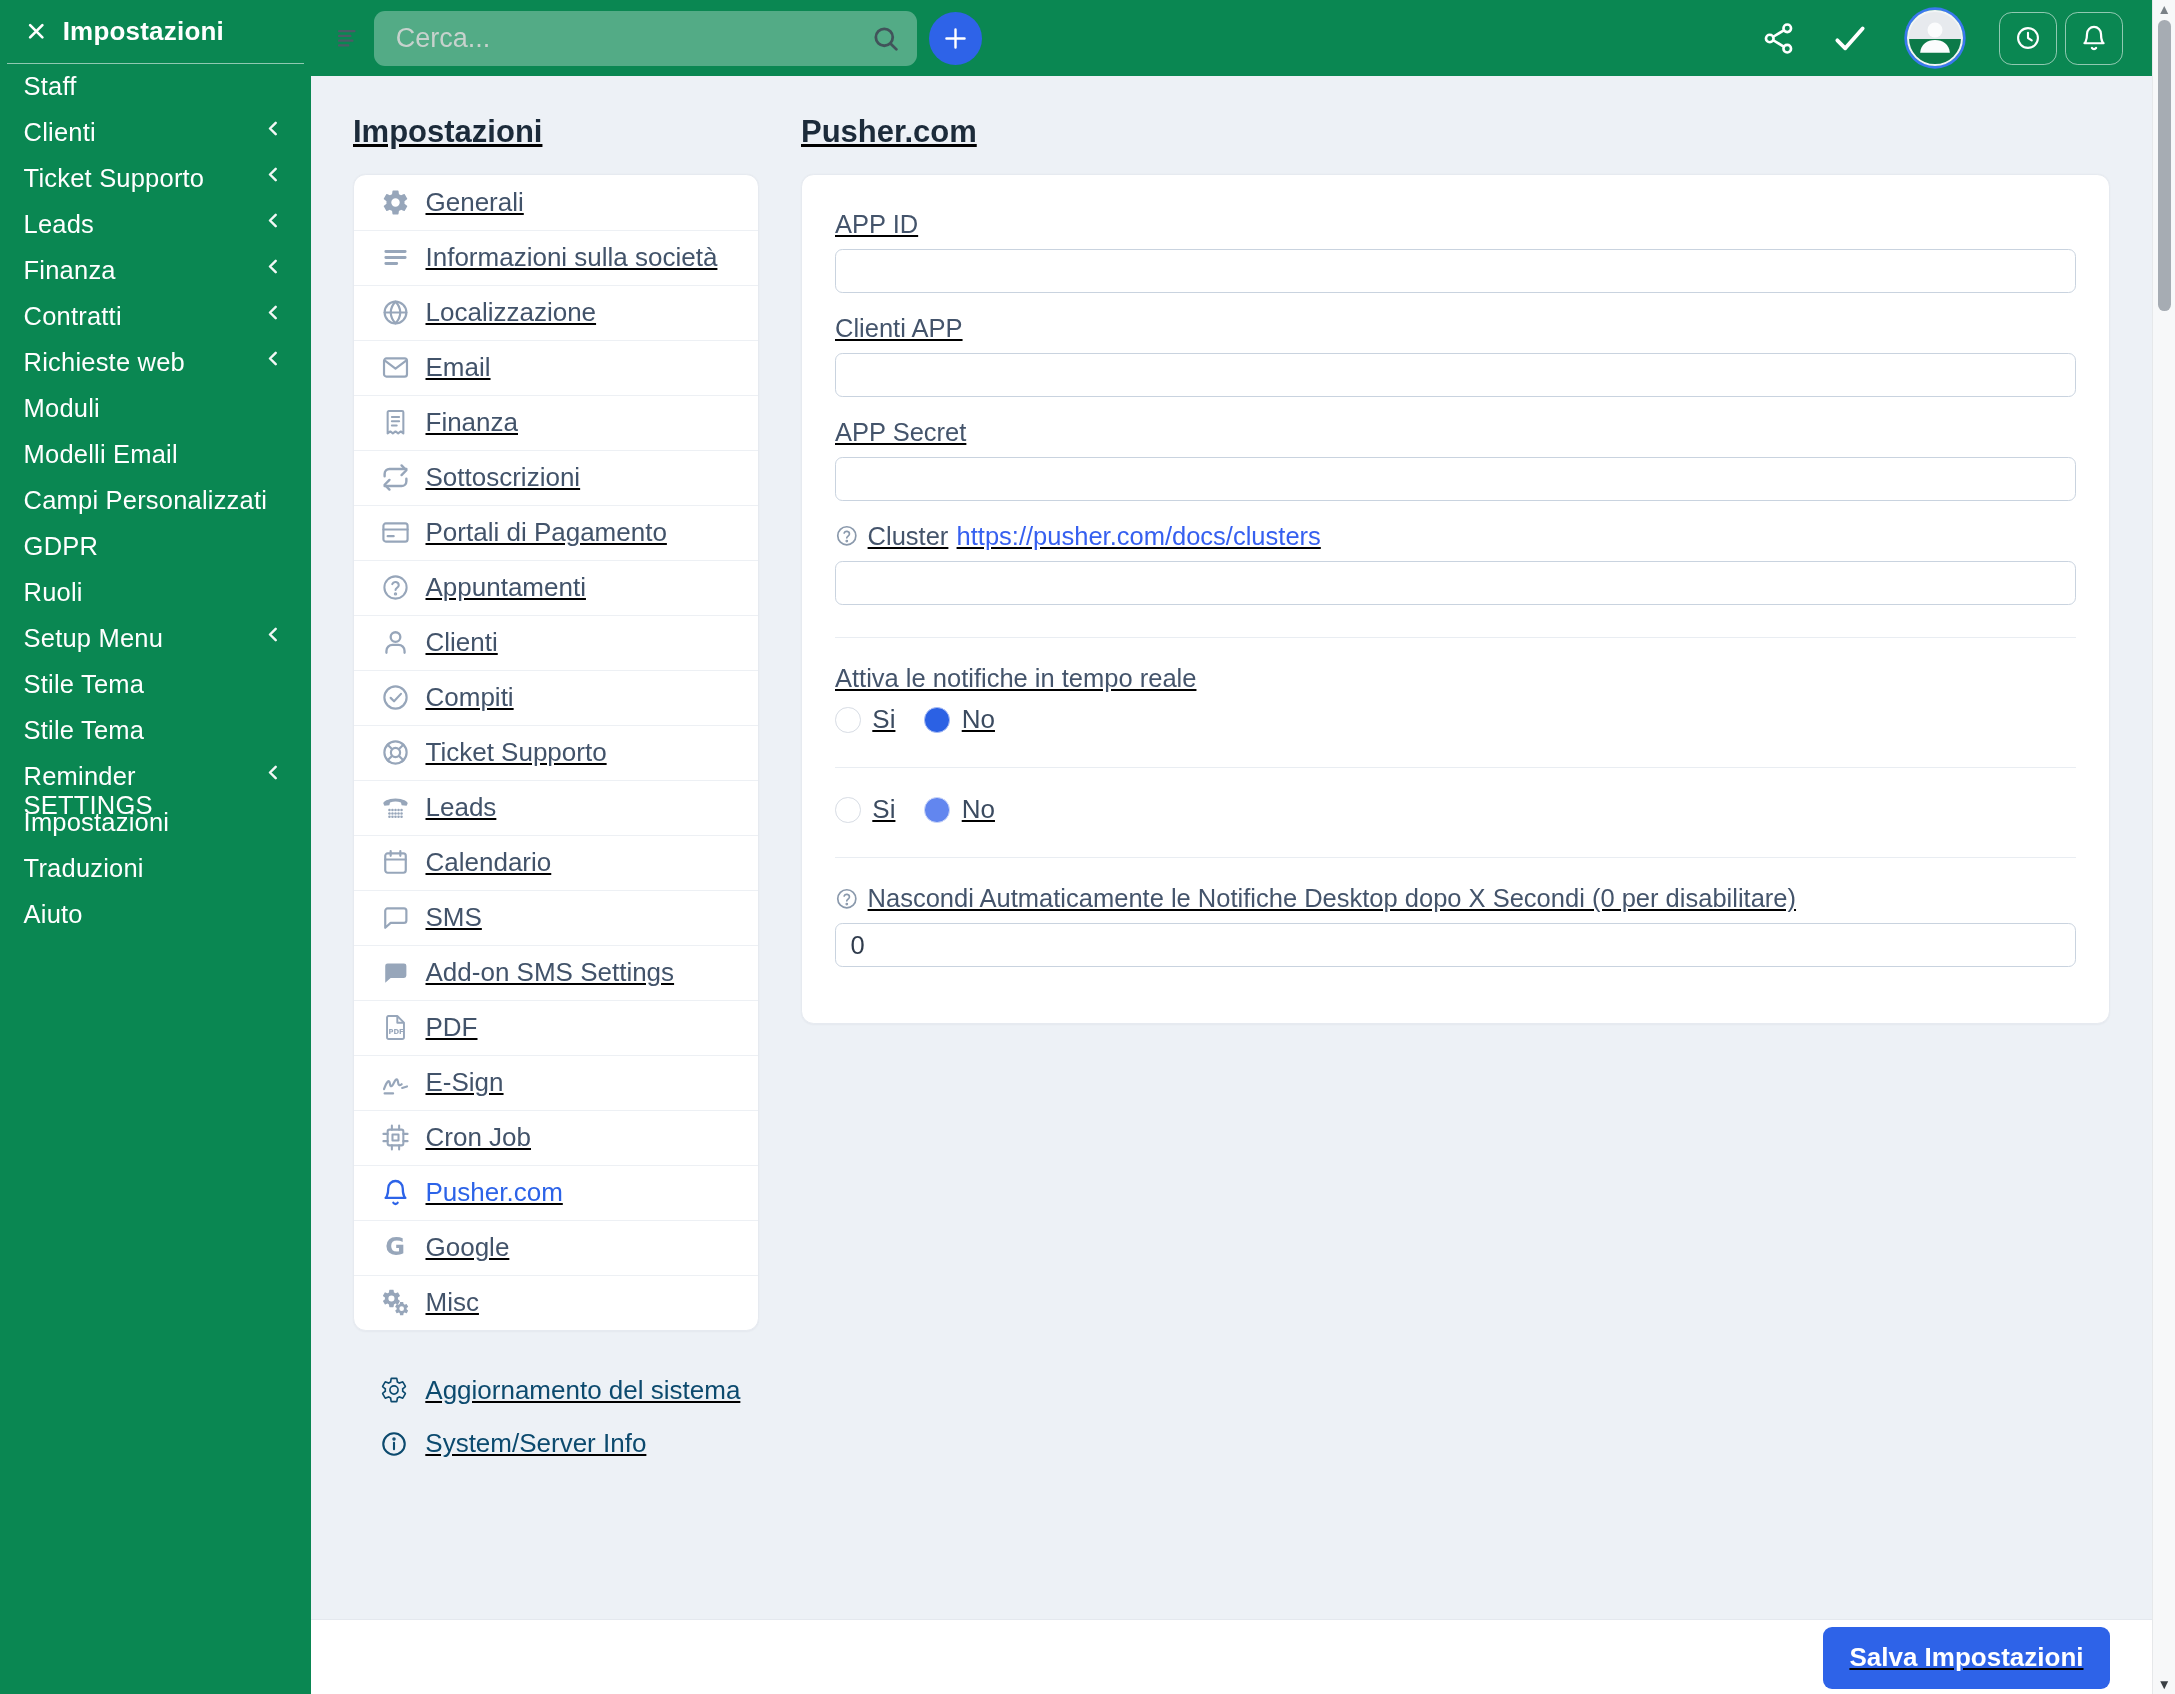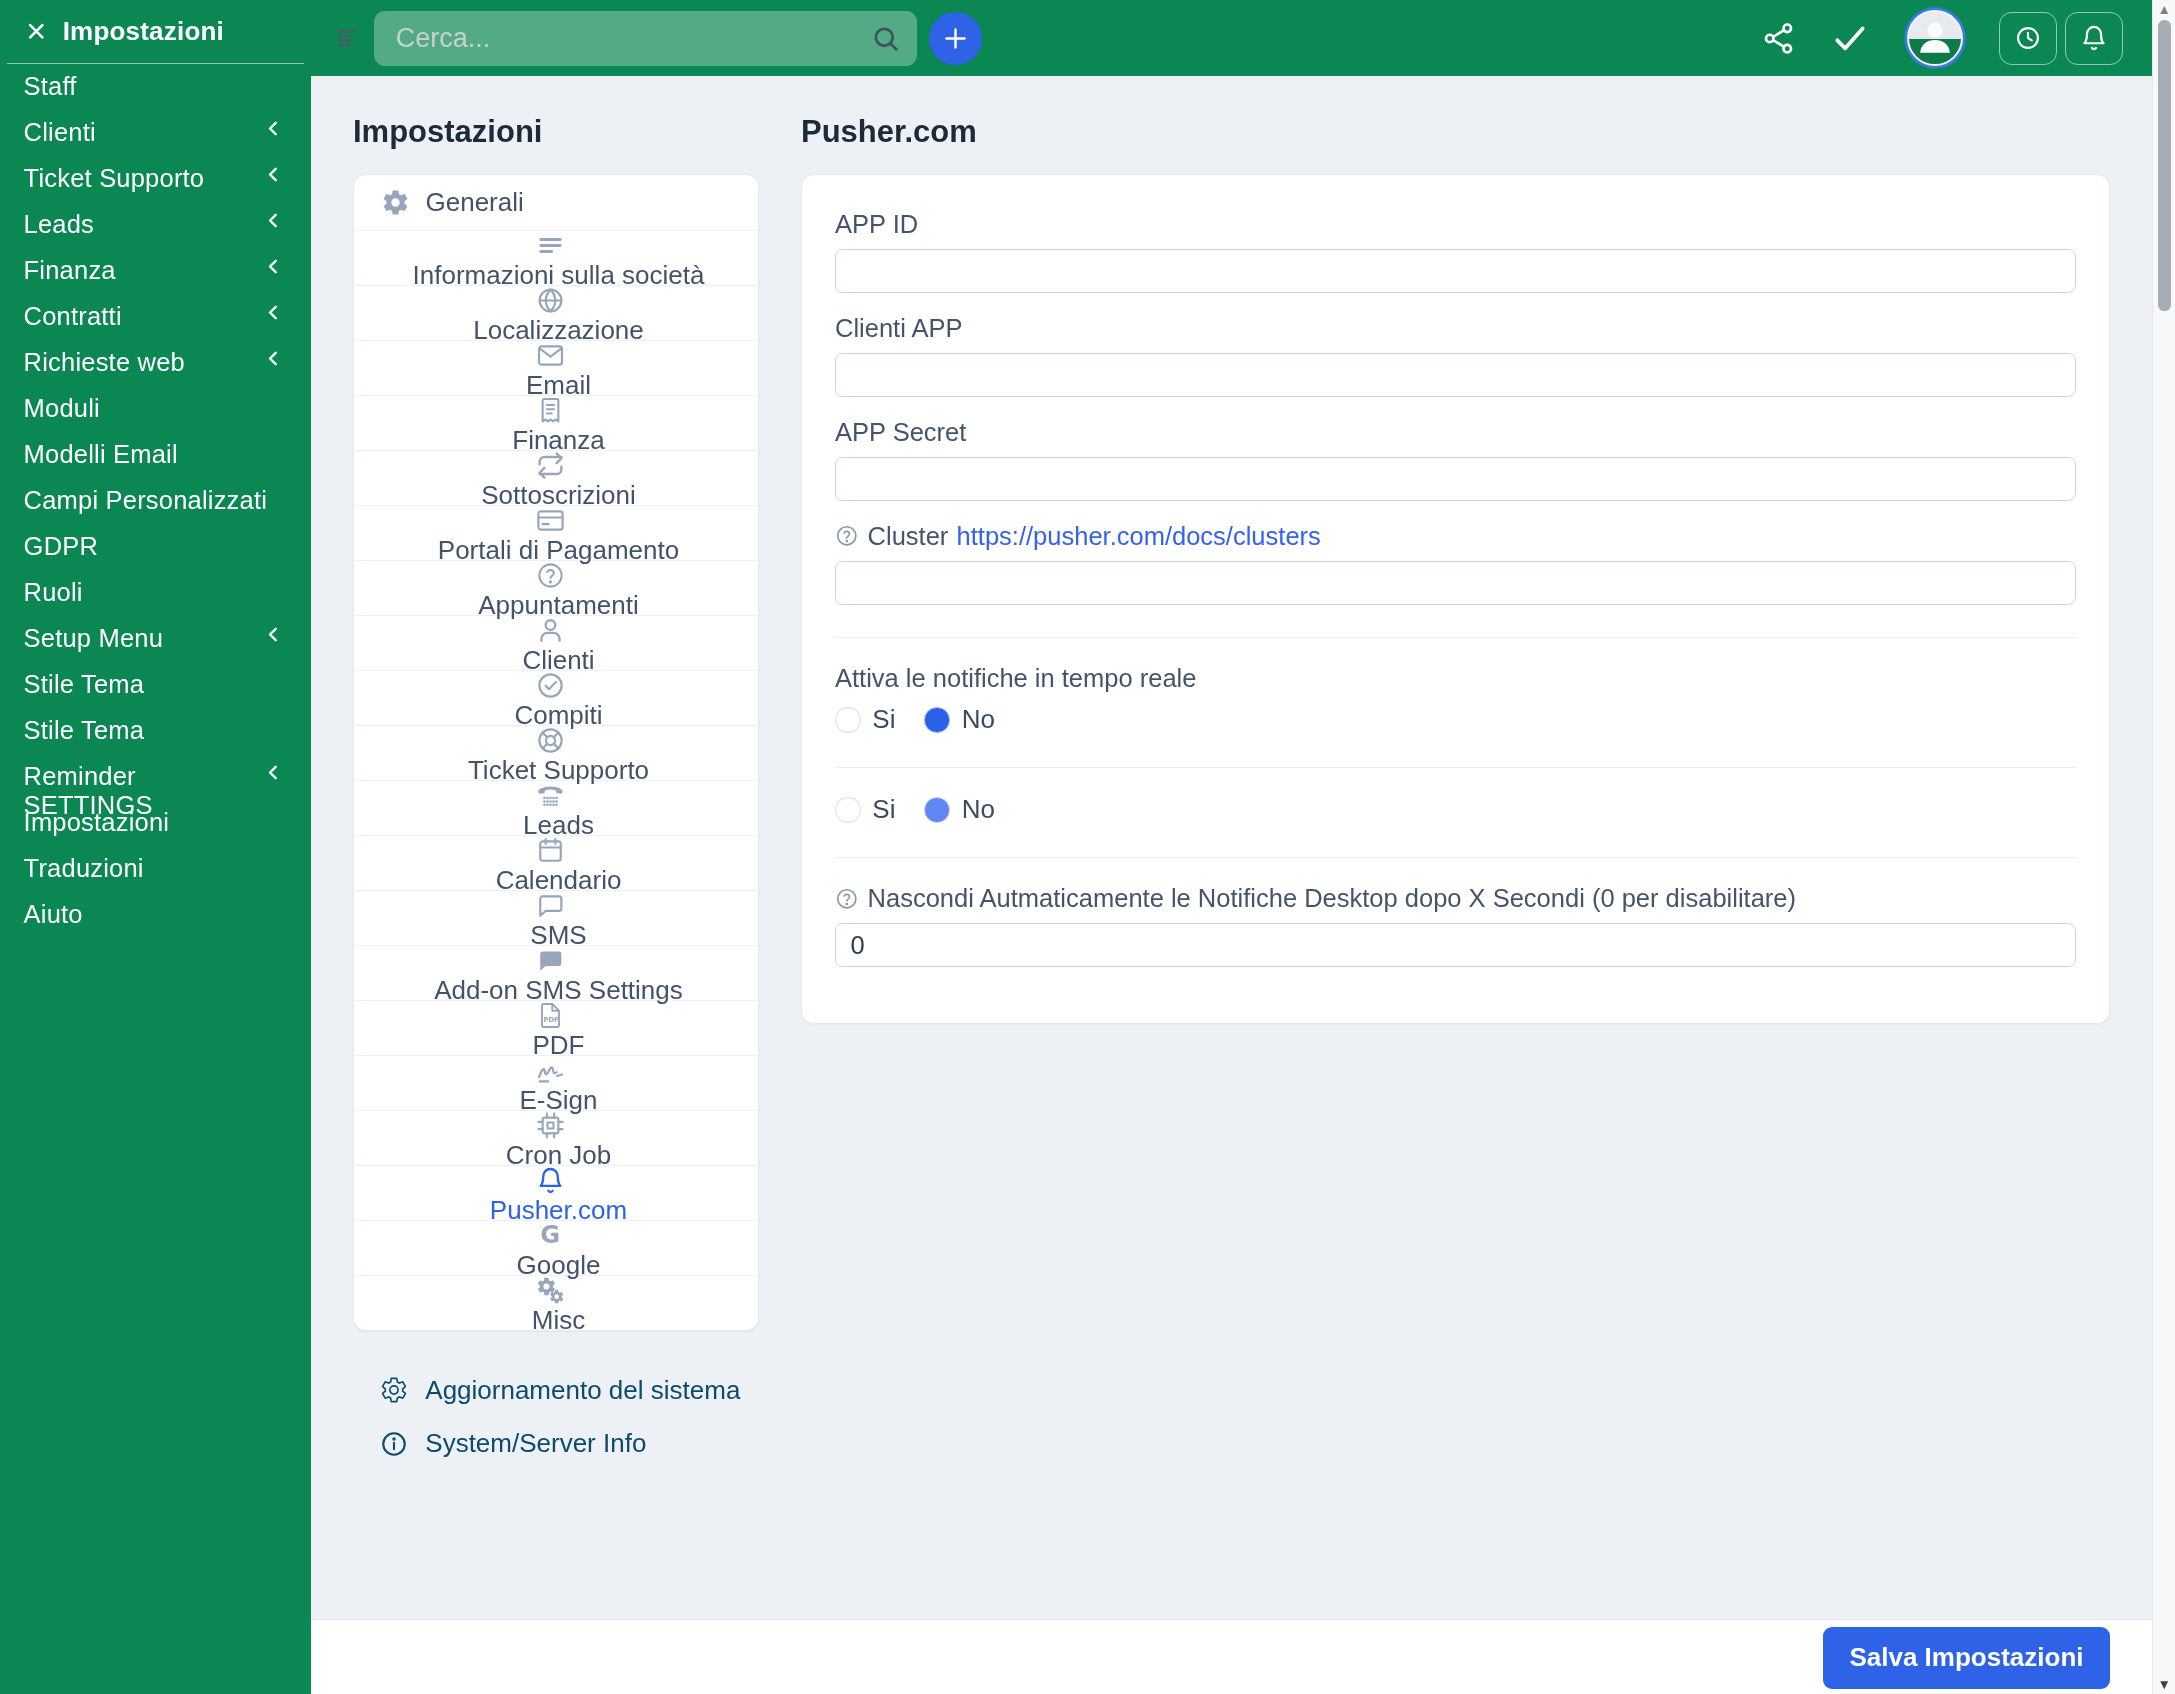--- a/index.html
+++ b/index.html
@@ -14,21 +14,21 @@
   .side-head .x { width:24.5px; height:24.5px; color:#fff; cursor:pointer; flex:none; }
   .side-head .x svg { width:100%; height:100%; }
   .side-title { font-size:26px; font-weight:600; margin-left:14.5px; letter-spacing:0.2px; }
   .side-list { list-style:none; padding-top:8.2px; }
   .side-item { height:46px; display:flex; align-items:flex-start; padding:0 27px 0 23.6px; cursor:pointer; }
   .side-label { font-size:25.5px; font-weight:500; letter-spacing:0.2px; }
   .side-chev { width:21px; height:21px; margin-left:auto; color:#fff; opacity:.95; flex:none; }
   .side-chev svg { width:100%; height:100%; }
 
   
-  .right { flex:1; min-width:0; display:flex; flex-direction:column; }
+  .right { flex:1; min-width:0; display:flex; flex-direction:column;text-decoration:underline; }
 
   .topbar { height:76px; flex:none; background:#0a8752; display:flex; align-items:center; padding-left:22px; }
   .hamburger { width:24.5px; height:24.5px; color:#4d5b66; margin-left:1.8px; cursor:pointer; flex:none; }
   .hamburger svg { width:100%; height:100%; }
   .searchwrap { position:relative; margin-left:14.5px; width:543px; height:55px; flex:none; }
   .search { width:100%; height:100%; border:none; outline:none; border-radius:11px;
     background:rgba(255,255,255,.30); padding:0 65px 0 22px; font-size:27px; color:#eef5f1;
     font-family:"Liberation Sans","DejaVu Sans",sans-serif; }
   .search::placeholder { color:#c7d2cd; }
   .search-ic { position:absolute; right:16.4px; top:13.6px; width:29px; height:29px; color:#41535a; cursor:pointer; }
@@ -58,21 +58,21 @@
   
   .content { flex:1; display:flex; padding:0 42px; background:#edf1f6; overflow:hidden; }
   h1 { font-size:31px; font-weight:700; color:#1c2b3a; margin:38px 0 23.6px; }
   .col-menu { width:406px; flex:none; }
   .col-main { flex:1; margin-left:42px; min-width:0; }
 
   .menucard { background:#fff; border:0.9px solid #e6eaf0; border-radius:12.7px;
     box-shadow:0 0.9px 1.8px rgba(16,24,40,.04); overflow:hidden; }
   .menucard ul { list-style:none; }
   .menu-item { height:55px; display:flex; align-items:center; padding:0 22px 0 27px; cursor:pointer; }
-  .menu-item + .menu-item { border-top:0.9px solid #edf0f4;flex-direction:column; }
+  .menu-item + .menu-item { border-top:0.9px solid #edf0f4; }
   .mi-ic { width:29px; height:29px; color:#97a6ba; margin-right:15.5px; flex:none; }
   .mi-ic svg { width:100%; height:100%; }
   .mi-label { font-size:26px; font-weight:500; color:#42536a; }
   .menu-item.active .mi-ic, .menu-item.active .mi-label { color:#2c63e8; }
 
   .syslinks { margin-top:36px; padding-left:27px; display:flex; flex-direction:column; gap:14.5px; }
   .syslink { display:flex; align-items:center; gap:17.3px; color:#0c4a6e; font-size:26px;
     text-decoration:none; cursor:pointer;margin-top:8px; }
   .syslink .ic { width:28px; height:28px; flex:none; }
   .syslink svg { width:100%; height:100%; }

